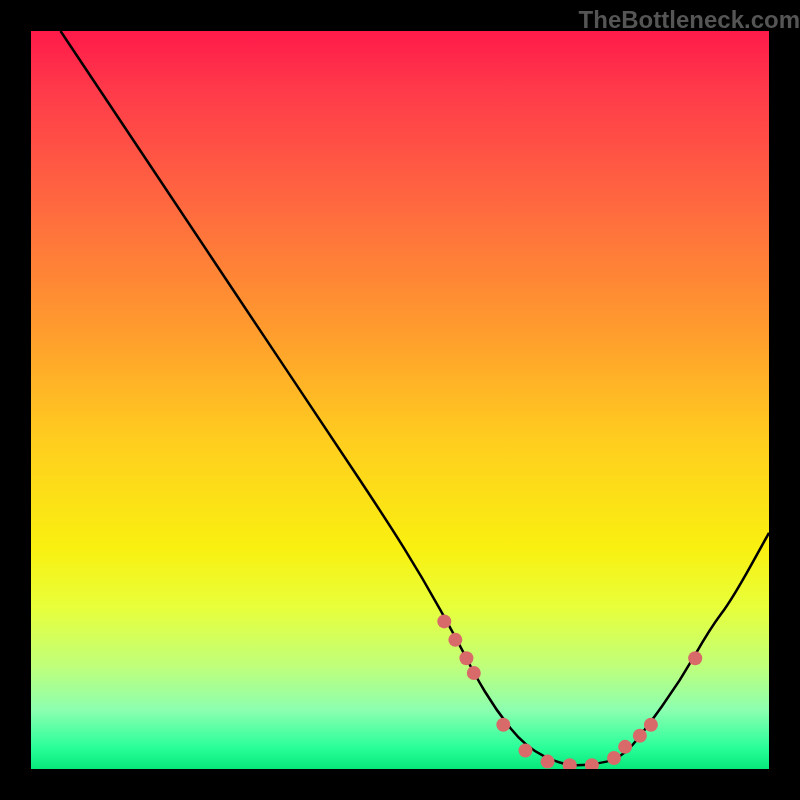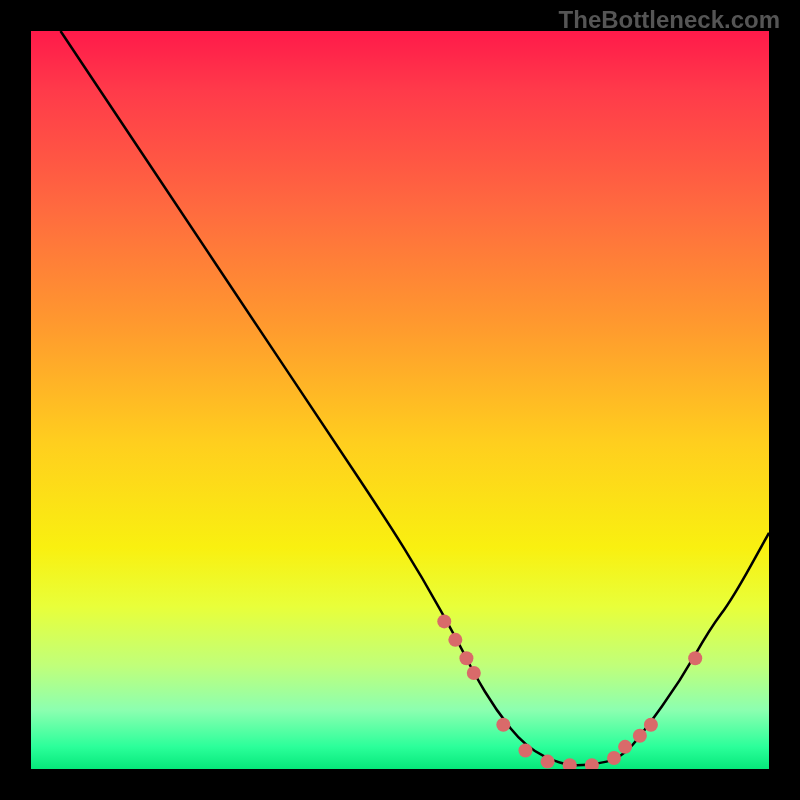--- a/index.html
+++ b/index.html
@@ -6,21 +6,21 @@
   body {
     width: 800px;
     height: 800px;
     background: #000;
     position: relative;
     font-family: Arial, sans-serif;
   }
   .watermark {
     position: absolute;
     top: 6px;
-    right: 20px;
+    right: 0;
     font-size: 24px;
     font-weight: bold;
     color: #555;
     z-index: 10;
   }
   .plot-area {
     position: absolute;
     left: 31px;
     top: 31px;
     width: 738px;

